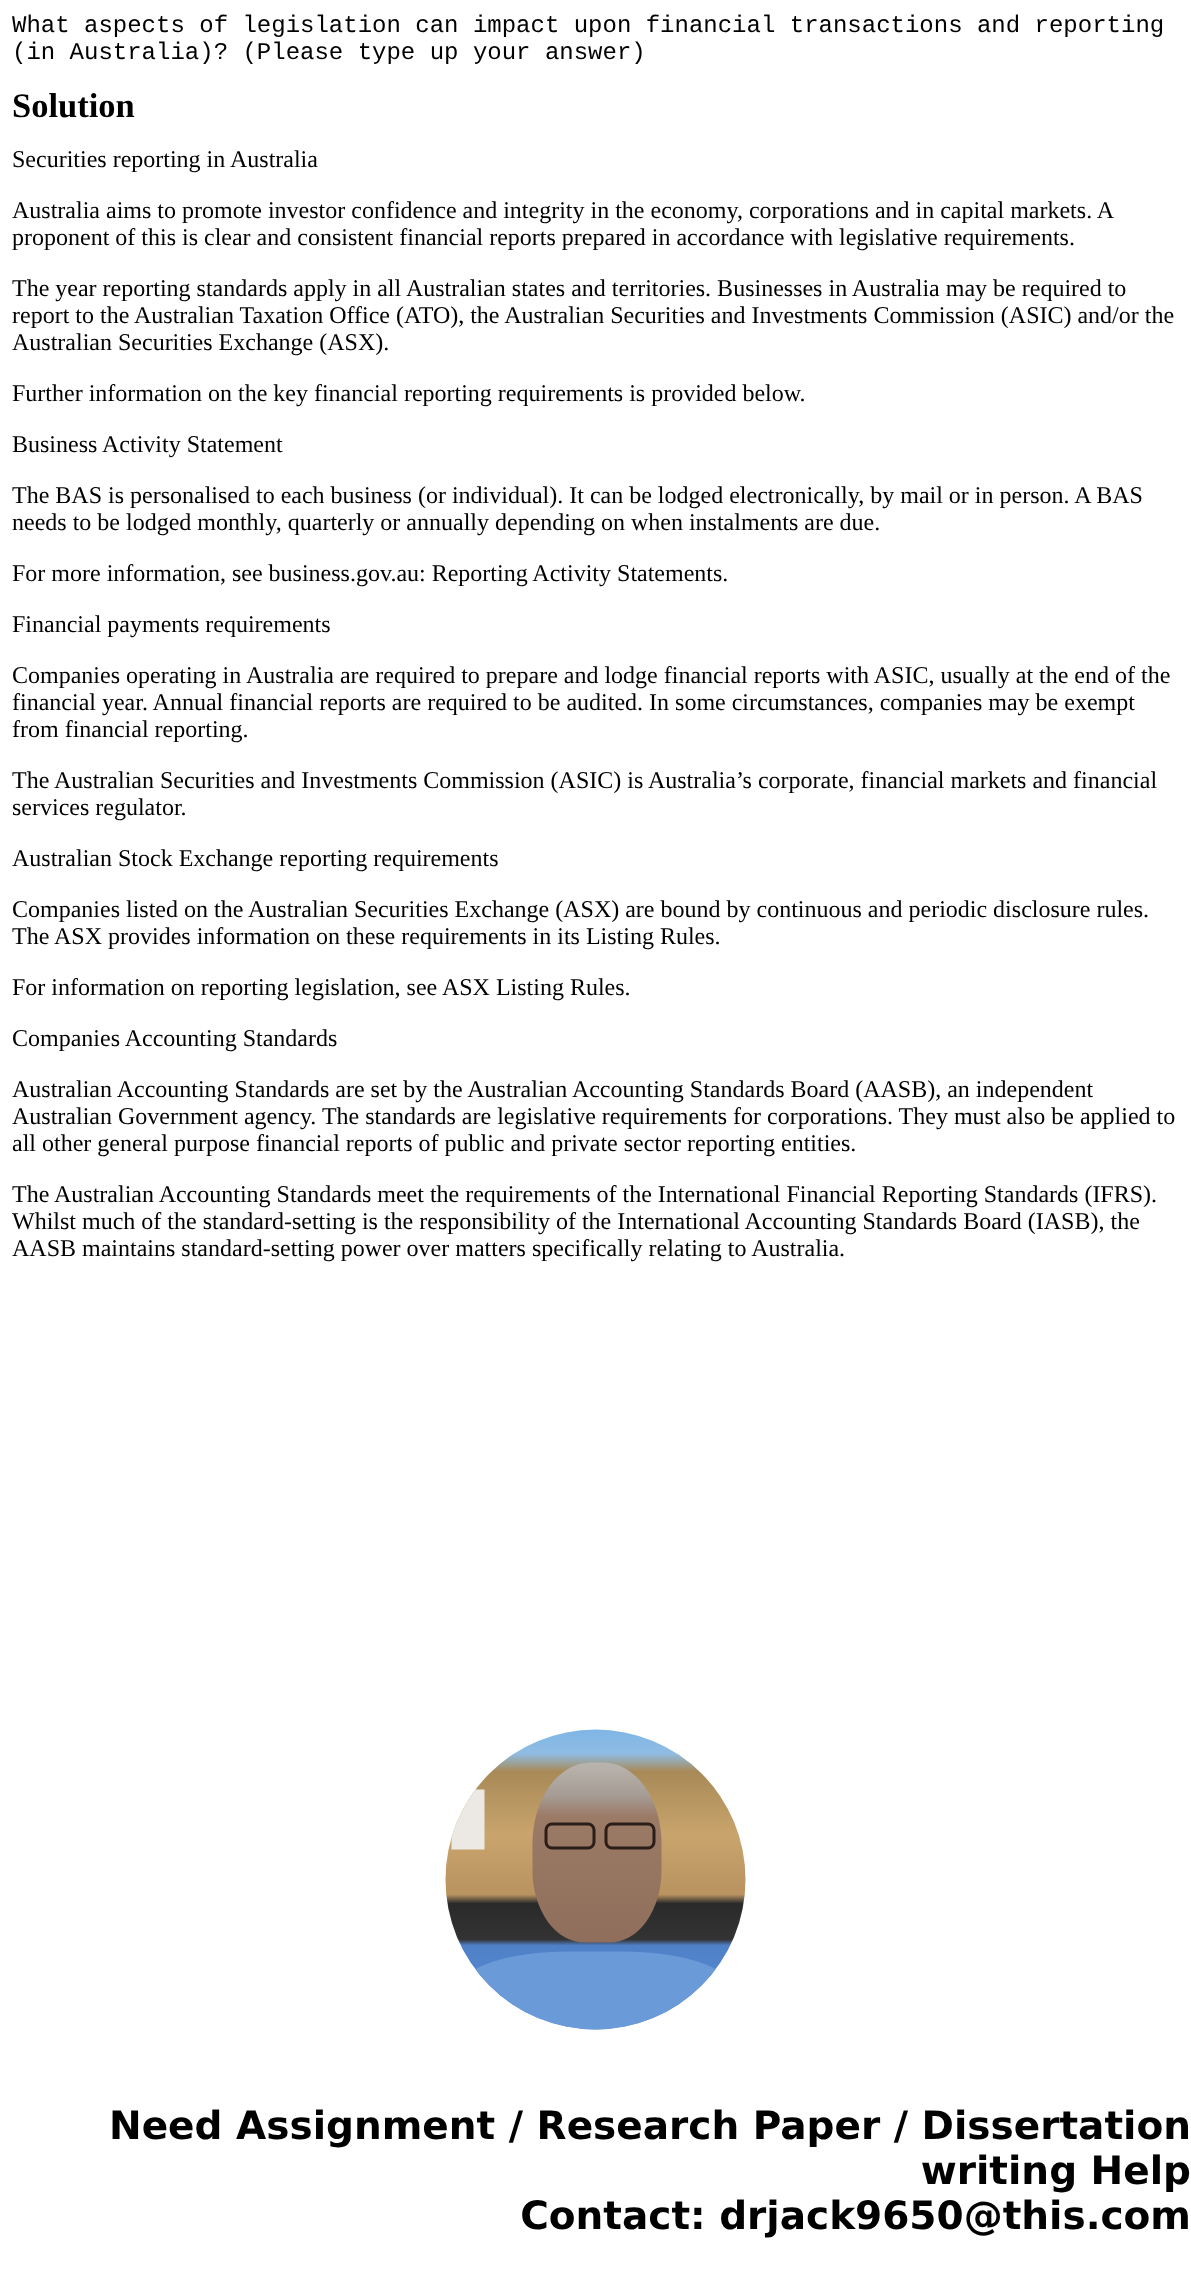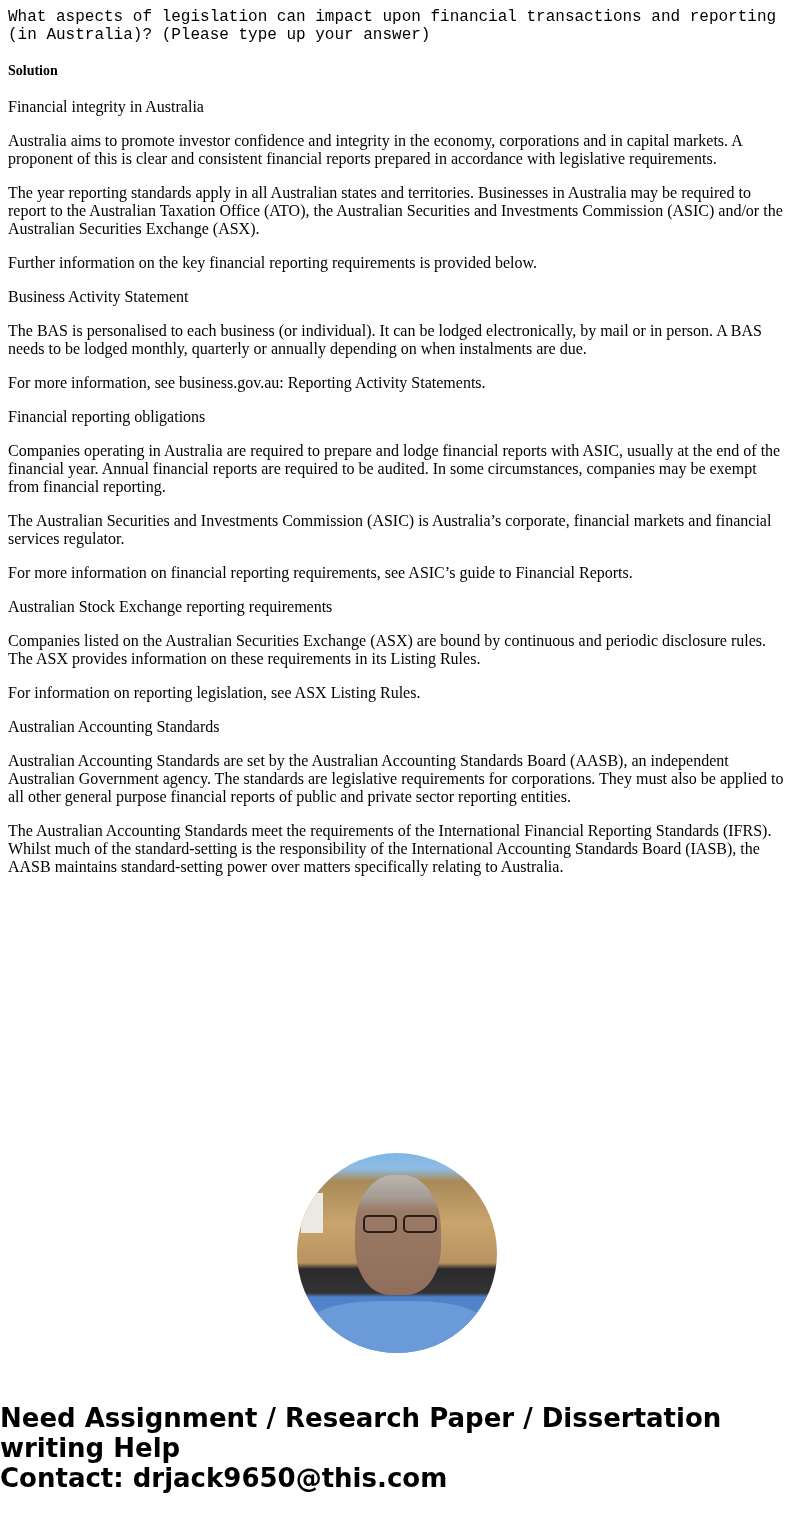--- a/index.html
+++ b/index.html
@@ -5,21 +5,21 @@
   html, body { margin:0; padding:0; background:#ffffff; }
   body {
     width:794px; height:1523px; overflow:hidden;
     font-family:"Liberation Serif","DejaVu Serif",serif;
     font-size:16px; line-height:18px; color:#000;
     position:relative;
   }
   .content { position:absolute; left:8px; top:8px; width:778px; }
   .content p { margin:0 0 16px 0; }
   .question { margin:0 0 16px 0;font-family:Liberation Mono, monospace; }
-  h3 { font-size:14px; font-weight:bold; margin:0 0 16px 0; line-height:22px; }
+  h3 { font-size:23px; font-weight:bold; margin:0 0 16px 0; line-height:22px; }
   .avatar {
     position:absolute; left:297px; top:1153px; width:200px; height:200px;
     border-radius:50%; overflow:hidden;
     background:linear-gradient(#7fb6e6 0%, #8fbce3 8%, #a88a58 14%, #c9a46c 35%, #b89360 55%, #2a2a2a 58%, #333 70%, #4f80c8 72%, #5b8fd6 100%);
   }
   .avatar .face {
     position:absolute; left:58px; top:22px; width:86px; height:120px;
     border-radius:45% 45% 40% 40%;
     background:linear-gradient(#b9b5ae 0%, #a69d95 18%, #9b7a66 30%, #8f6e5b 100%);
   }
@@ -30,46 +30,45 @@
     position:absolute; top:0; width:30px; height:14px; border:2px solid #2b1d17; border-radius:5px;
   }
   .avatar .shirt {
     position:absolute; left:10px; top:148px; width:180px; height:60px;
     background:#6b9ad8; border-radius:40% 40% 0 0;
   }
   .avatar .wall-left {
     position:absolute; left:4px; top:40px; width:22px; height:40px; background:#ece9e4;
   }
   .banner {
-    position:absolute; left:0; top:1403px; width:794px; text-align:left;
+    position:absolute; left:0; top:1403px; width:794px; text-align:right;
     font-family:"DejaVu Sans","Liberation Sans",sans-serif; font-weight:bold;
     font-size:26px; line-height:30px; color:#000;
   }
 </style>
 </head>
 <body>
 
 <div class="content">
   <p class="question">What aspects of legislation can impact upon financial transactions and reporting (in Australia)? (Please type up your answer)</p>
   <h3>Solution</h3>
-  <p>Financial integrity in Australia</p>
+  <p>Securities reporting in Australia</p>
   <p>Australia aims to promote investor confidence and integrity in the economy, corporations and in capital markets. A proponent of this is clear and consistent financial reports prepared in accordance with legislative requirements.</p>
   <p>The year reporting standards apply in all Australian states and territories. Businesses in Australia may be required to report to the Australian Taxation Office (ATO), the Australian Securities and Investments Commission (ASIC) and/or the Australian Securities Exchange (ASX).</p>
   <p>Further information on the key financial reporting requirements is provided below.</p>
   <p>Business Activity Statement</p>
   <p>The BAS is personalised to each business (or individual). It can be lodged electronically, by mail or in person. A BAS needs to be lodged monthly, quarterly or annually depending on when instalments are due.</p>
   <p>For more information, see business.gov.au: Reporting Activity Statements.</p>
-  <p>Financial reporting obligations</p>
+  <p>Financial payments requirements</p>
   <p>Companies operating in Australia are required to prepare and lodge financial reports with ASIC, usually at the end of the financial year. Annual financial reports are required to be audited. In some circumstances, companies may be exempt from financial reporting.</p>
   <p>The Australian Securities and Investments Commission (ASIC) is Australia’s corporate, financial markets and financial services regulator.</p>
-  <p>For more information on financial reporting requirements, see ASIC’s guide to Financial Reports.</p>
   <p>Australian Stock Exchange reporting requirements</p>
   <p>Companies listed on the Australian Securities Exchange (ASX) are bound by continuous and periodic disclosure rules. The ASX provides information on these requirements in its Listing Rules.</p>
   <p>For information on reporting legislation, see ASX Listing Rules.</p>
-  <p>Australian Accounting Standards</p>
+  <p>Companies Accounting Standards</p>
   <p>Australian Accounting Standards are set by the Australian Accounting Standards Board (AASB), an independent Australian Government agency. The standards are legislative requirements for corporations. They must also be applied to all other general purpose financial reports of public and private sector reporting entities.</p>
   <p>The Australian Accounting Standards meet the requirements of the International Financial Reporting Standards (IFRS). Whilst much of the standard-setting is the responsibility of the International Accounting Standards Board (IASB), the AASB maintains standard-setting power over matters specifically relating to Australia.</p>
 </div>
 
 <div class="avatar">
   <div class="wall-left"></div>
   <div class="shirt"></div>
   <div class="face"></div>
   <div class="glasses">
       <span style="left:2px"></span>

